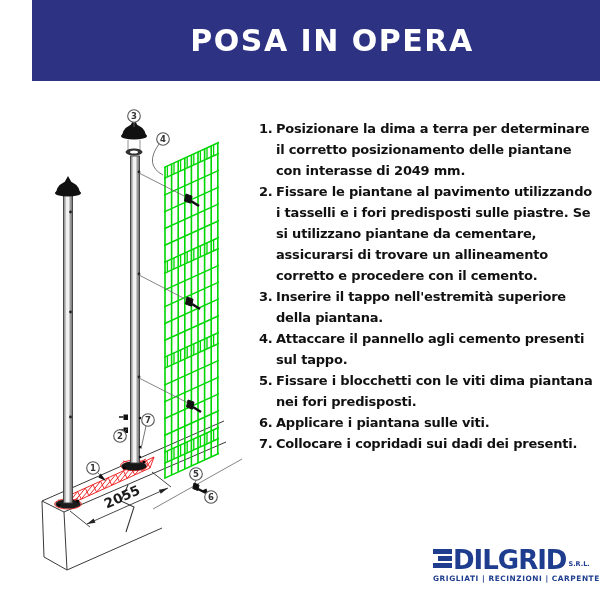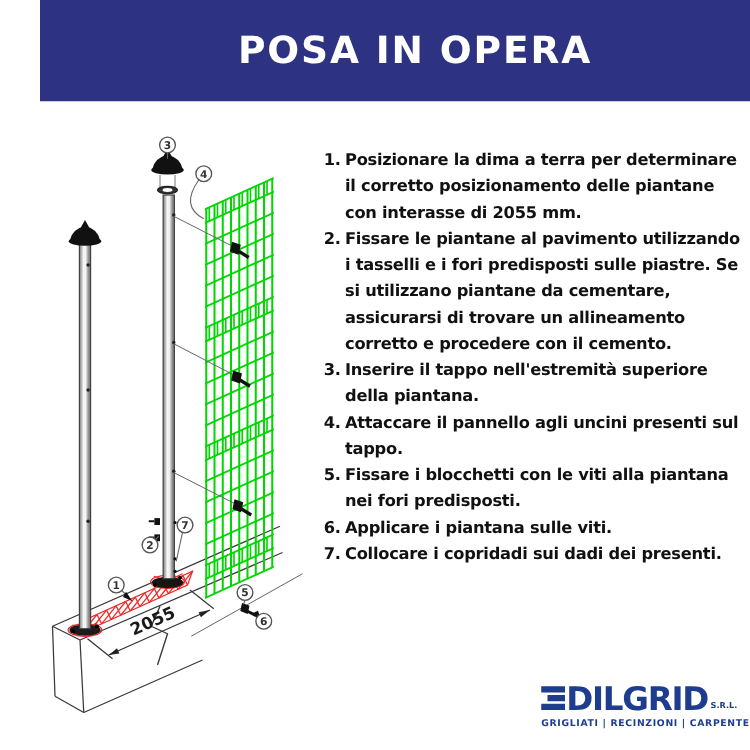--- a/index.html
+++ b/index.html
@@ -196,37 +196,37 @@
       <g>
           <circle cx="148" cy="420" r="6.3" fill="#fff" stroke="#555" stroke-width="1.1"></circle>
           <text x="148" y="423">7</text>
         </g>
     </g>
   </svg>
 
   <div class="instructions">
     <div class="instr-item">
       <span class="instr-num">1.</span>
-      <span class="instr-text">Posizionare la dima a terra per determinare il corretto posizionamento delle piantane con interasse di 2055 mm.</span>
+      <span class="instr-text">Posizionare la dima a terra per determinare il corretto posizionamento delle piantane con interasse di 2049 mm.</span>
     </div>
     <div class="instr-item">
       <span class="instr-num">2.</span>
       <span class="instr-text">Fissare le piantane al pavimento utilizzando i tasselli e i fori predisposti sulle piastre. Se si utilizzano piantane da cementare, assicurarsi di trovare un allineamento corretto e procedere con il cemento.</span>
     </div>
     <div class="instr-item">
       <span class="instr-num">3.</span>
       <span class="instr-text">Inserire il tappo nell'estremità superiore della piantana.</span>
     </div>
     <div class="instr-item">
       <span class="instr-num">4.</span>
-      <span class="instr-text">Attaccare il pannello agli uncini presenti sul tappo.</span>
+      <span class="instr-text">Attaccare il pannello agli cemento presenti sul tappo.</span>
     </div>
     <div class="instr-item">
       <span class="instr-num">5.</span>
-      <span class="instr-text">Fissare i blocchetti con le viti alla piantana nei fori predisposti.</span>
+      <span class="instr-text">Fissare i blocchetti con le viti dima piantana nei fori predisposti.</span>
     </div>
     <div class="instr-item">
       <span class="instr-num">6.</span>
       <span class="instr-text">Applicare i piantana sulle viti.</span>
     </div>
     <div class="instr-item">
       <span class="instr-num">7.</span>
       <span class="instr-text">Collocare i copridadi sui dadi dei presenti.</span>
     </div>
   </div>

